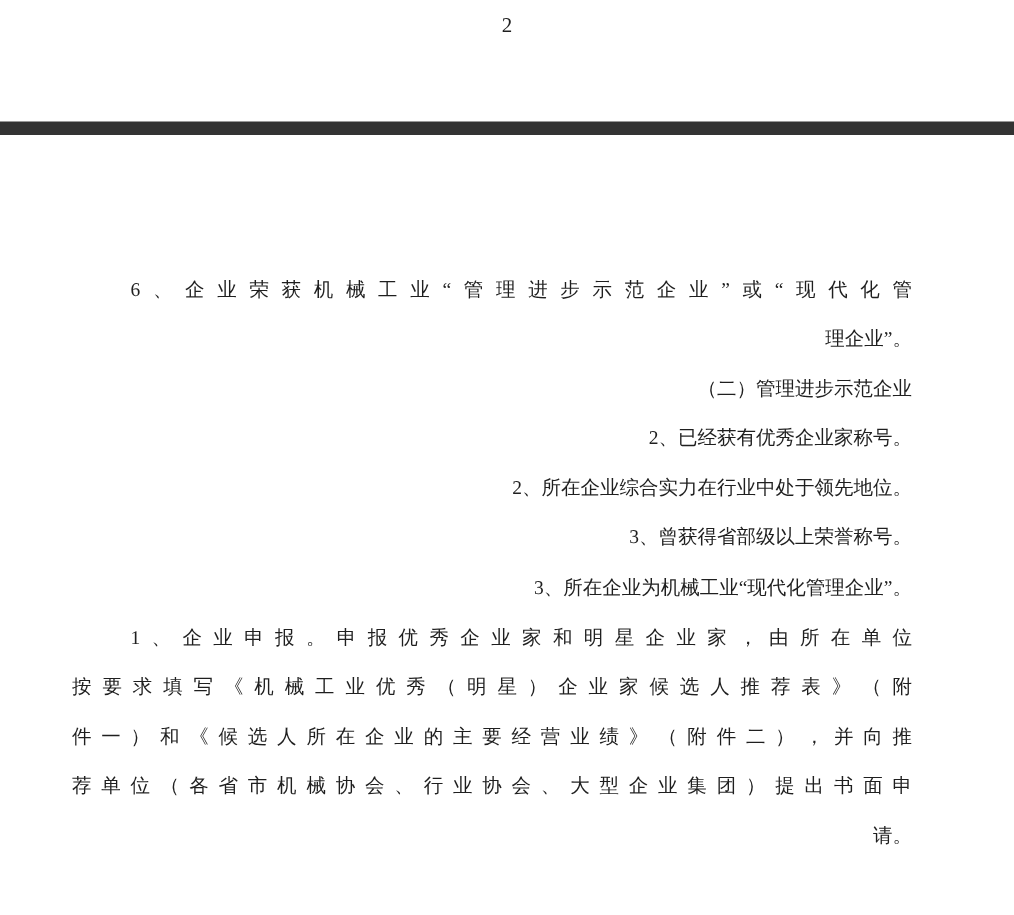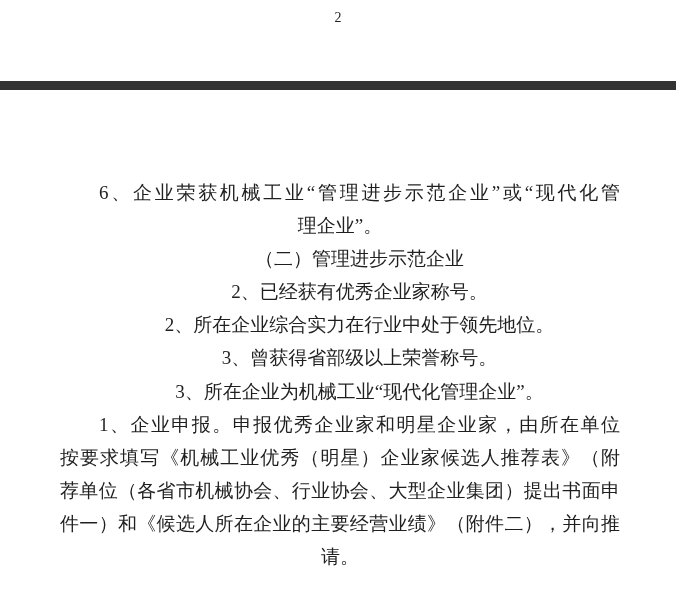--- a/index.html
+++ b/index.html
@@ -29,29 +29,29 @@
     position: absolute;
     top: 81px;
     left: 0;
     width: 100%;
     height: 9px;
     background: var(--bar);
   }
   .doc-body {
     position: absolute;
     top: 176px;
-    left: 60px;
+    left: 48px;
     width: 560px;
     color: var(--ink);
-    font-size: 19px;
+    font-size: 13px;
   }
   .text-line {
     height: 33.1px;
     line-height: 33.1px;
-    text-align: center;
+    text-align: right;
   }
   .text-line.indent {
     text-indent: 39px;
   }
   .text-line.justify {
     text-align: justify;
     text-align-last: justify;
   }
 </style>
 </head>
@@ -63,17 +63,17 @@
   <div class="doc-body">
       <div class="text-line indent justify">6、企业荣获机械工业“管理进步示范企业”或“现代化管</div>
       <div class="text-line">理企业”。</div>
       <div class="text-line indent">（二）管理进步示范企业</div>
       <div class="text-line indent">2、已经获有优秀企业家称号。</div>
       <div class="text-line indent">2、所在企业综合实力在行业中处于领先地位。</div>
       <div class="text-line indent">3、曾获得省部级以上荣誉称号。</div>
       <div class="text-line indent">3、所在企业为机械工业“现代化管理企业”。</div>
       <div class="text-line indent justify">1、企业申报。申报优秀企业家和明星企业家，由所在单位</div>
       <div class="text-line justify">按要求填写《机械工业优秀（明星）企业家候选人推荐表》（附</div>
+      <div class="text-line justify">件一）和《候选人所在企业的主要经营业绩》（附件二），并向推</div>
       <div class="text-line justify">荐单位（各省市机械协会、行业协会、大型企业集团）提出书面申</div>
-      <div class="text-line justify">件一）和《候选人所在企业的主要经营业绩》（附件二），并向推</div>
       <div class="text-line">请。</div>
     </div>
 </div>
 
 </body></html>

